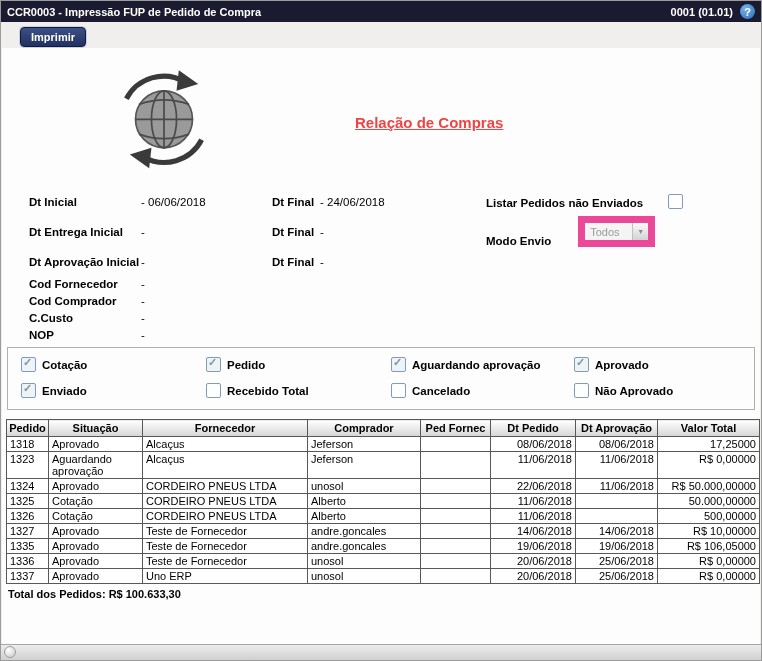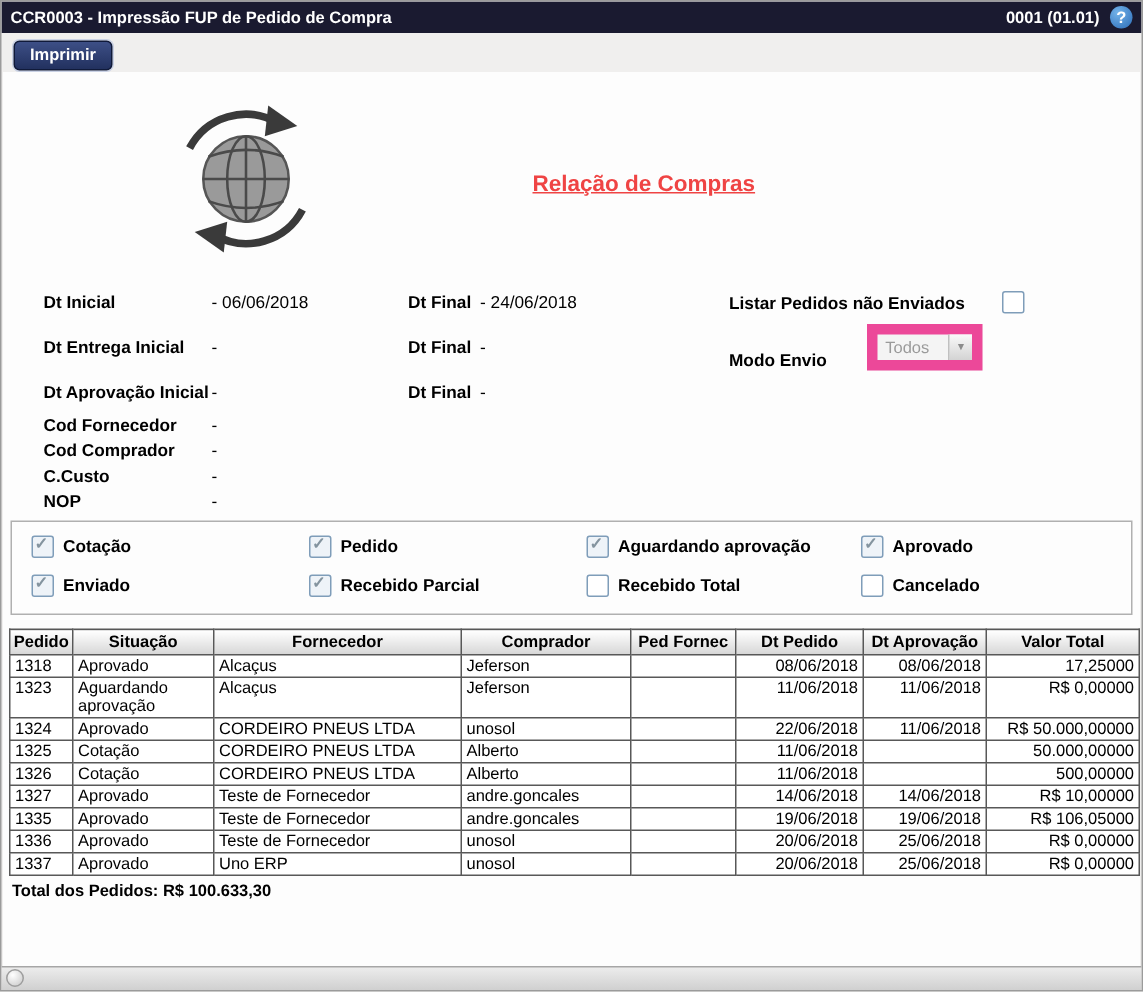--- a/index.html
+++ b/index.html
@@ -10,21 +10,21 @@
     position:relative;overflow:hidden;cursor:default;
   }
   
   .titlebar{height:21px;background:#1a1a30;color:#fff;display:flex;align-items:center;padding:0 6px;font-size:11px;font-weight:bold;}
   .tb-title{flex:1;white-space:nowrap;}
   .tb-version{margin-right:7px;}
   .help-icon{width:15px;height:15px;border-radius:50%;flex:none;
     background:radial-gradient(circle at 35% 30%,#74b4ea,#2b6cb8);
     color:#fff;font-size:11px;font-weight:bold;display:flex;align-items:center;justify-content:center;cursor:pointer;}
   
-  .toolbar{padding:5px 8px 4px;}
+  .toolbar{padding:5px 19px 4px;}
   .btn-print{display:inline-block;background:linear-gradient(#3d4f86,#22315f);color:#fff;
     border:1px solid #101a3a;border-radius:4px;font-size:11px;font-weight:bold;
     padding:3px 10px;font-family:inherit;cursor:pointer;box-shadow:0 0 0 1px #c9d1e4;}
   
   .content{position:absolute;top:47px;bottom:16px;left:1px;right:1px;background:#fdfdfd;overflow:hidden;}
   .report-header{position:relative;height:142px;}
   .logo{position:absolute;left:105px;top:6px;width:114px;height:126px;}
   .report-title{position:absolute;left:353px;top:66px;font-size:15px;font-weight:bold;text-decoration:underline;color:#ef4444;white-space:nowrap;}
   
   .filters{padding:4px 8px 0;}
@@ -154,30 +154,30 @@
         </div>
         <div class="cb-item">
           <span class="chk checked"></span>
           <label>Aprovado</label>
         </div>
         <div class="cb-item">
           <span class="chk checked"></span>
           <label>Enviado</label>
         </div>
         <div class="cb-item">
-          <span class="chk checked"></span>
-          <label>Recebido Parcial</label>
-        </div>
-        <div class="cb-item">
           <span class="chk"></span>
           <label>Recebido Total</label>
         </div>
         <div class="cb-item">
           <span class="chk"></span>
           <label>Cancelado</label>
+        </div>
+        <div class="cb-item">
+          <span class="chk"></span>
+          <label>Não Aprovado</label>
         </div>
       </div>
   </div>
 
   <table class="report">
     <colgroup>
       <col style="width:42px">
         <col style="width:94px">
         <col style="width:165px">
         <col style="width:113px">

